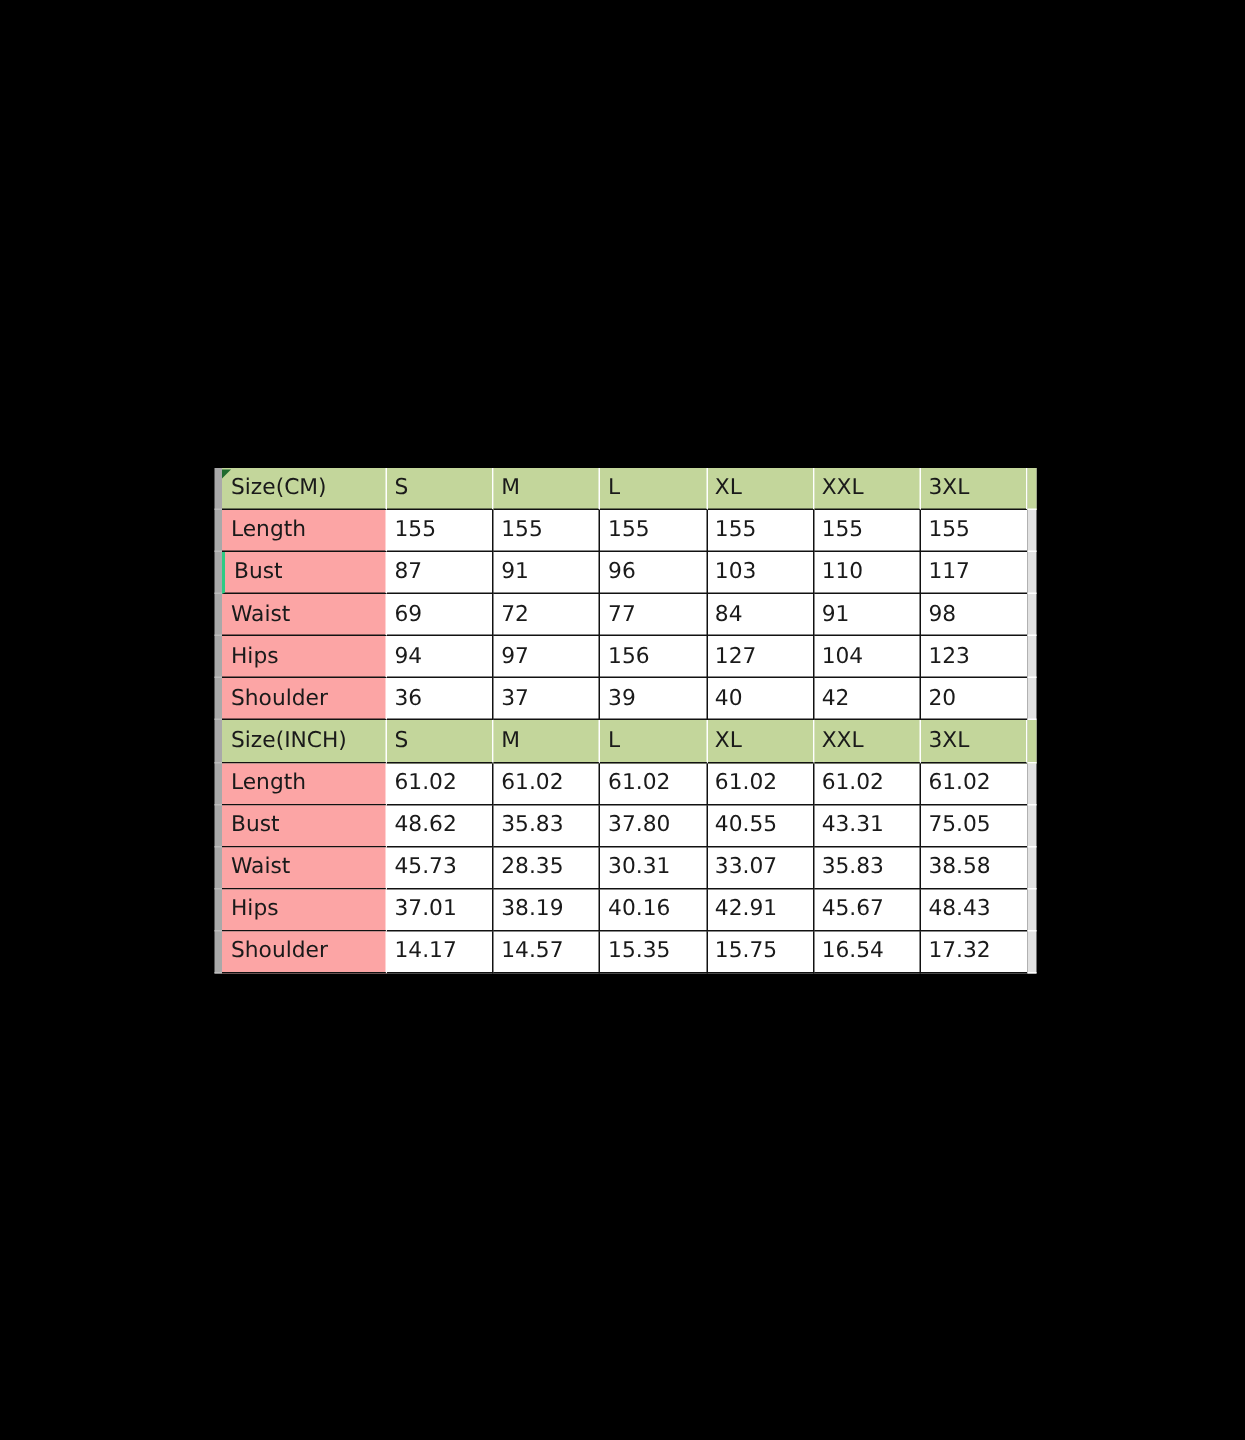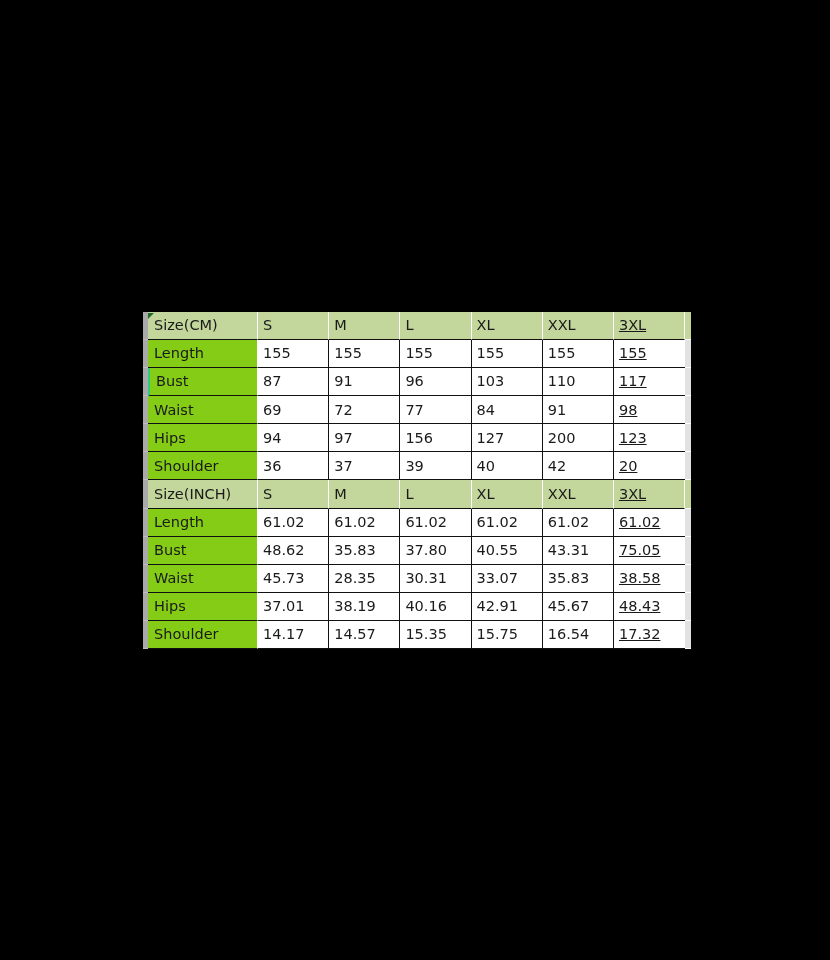--- a/index.html
+++ b/index.html
@@ -65,30 +65,29 @@
     font-size: 14.5px;
     color: #1a1a1a;
     line-height: 1;
     border-bottom: 1px solid #111111;
     border-right: 1px solid #111111;
     overflow: hidden;
     white-space: nowrap;
   }
   .cell.label {
     flex: 0 0 110px;
-    background: #84cc16;
+    background: #fca5a5;
     border-right: 1px solid #ffffff;
     padding-left: 6px;
   }
   .cell.data {
     flex: 0 0 71.2px;
   }
   .cell.data:last-child {
     border-right: none;
-    text-decoration: underline;
   }
 
   
   .row.header .cell {
     background: #c3d69b;
   }
   .row.header .cell.data {
     border-right: 1px solid #ffffff;
   }
 
@@ -162,21 +161,21 @@
         <div class="cell data">84</div>
         <div class="cell data">91</div>
         <div class="cell data">98</div>
       </div>
       <div class="row">
         <div class="cell label">Hips</div>
         <div class="cell data">94</div>
         <div class="cell data">97</div>
         <div class="cell data">156</div>
         <div class="cell data">127</div>
-        <div class="cell data">200</div>
+        <div class="cell data">104</div>
         <div class="cell data">123</div>
       </div>
       <div class="row">
         <div class="cell label">Shoulder</div>
         <div class="cell data">36</div>
         <div class="cell data">37</div>
         <div class="cell data">39</div>
         <div class="cell data">40</div>
         <div class="cell data">42</div>
         <div class="cell data">20</div>

